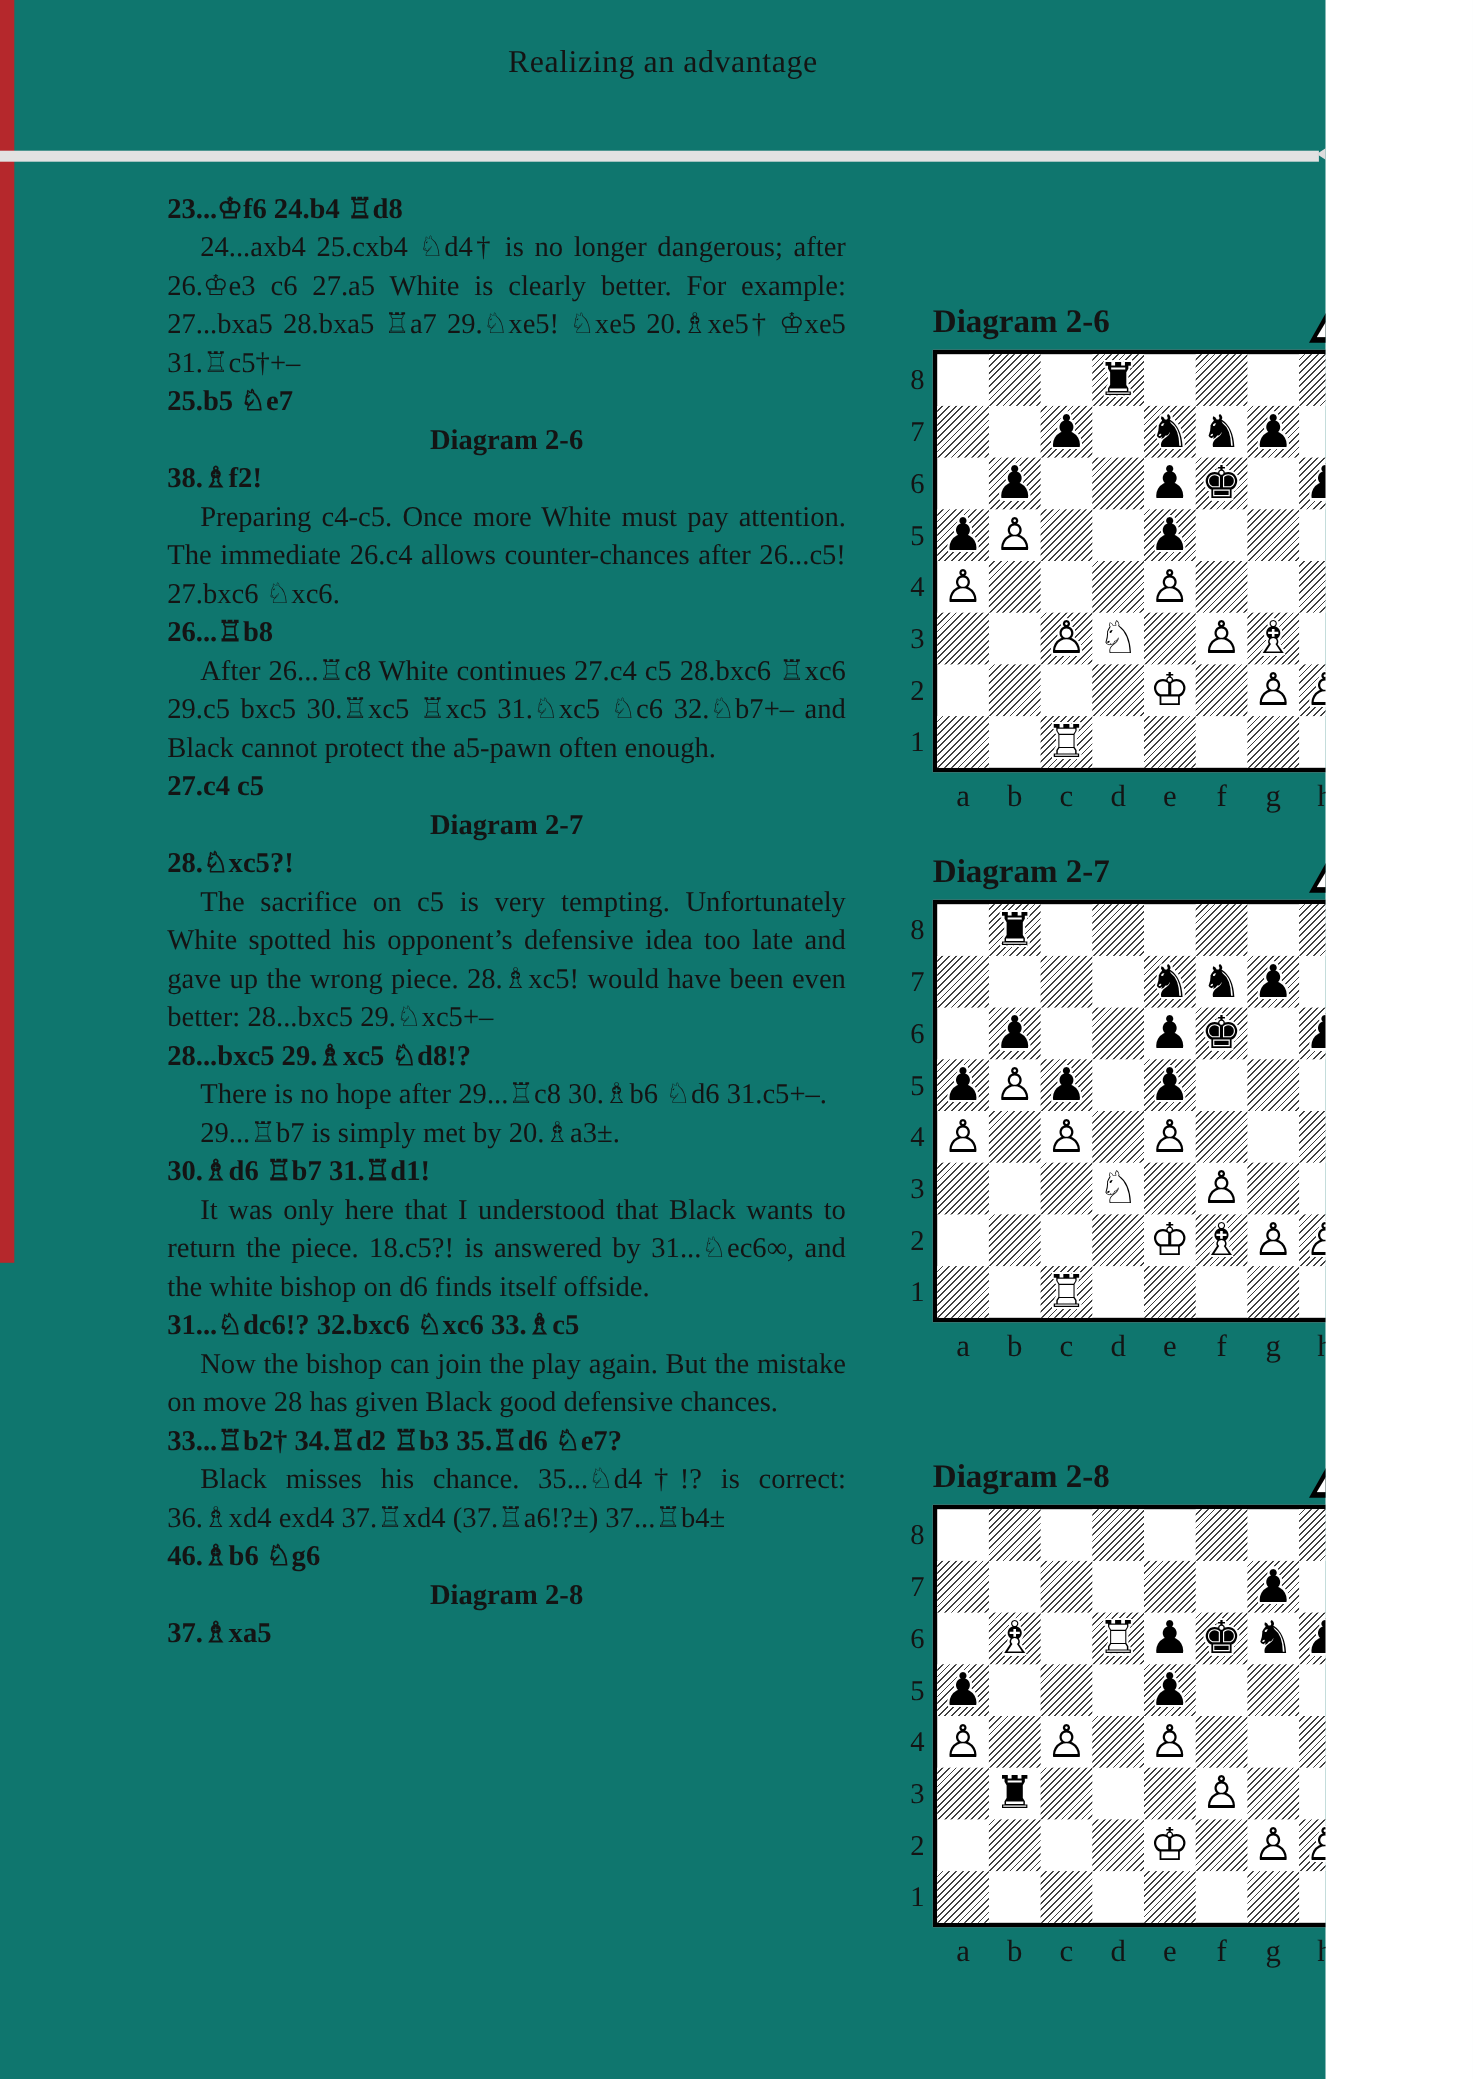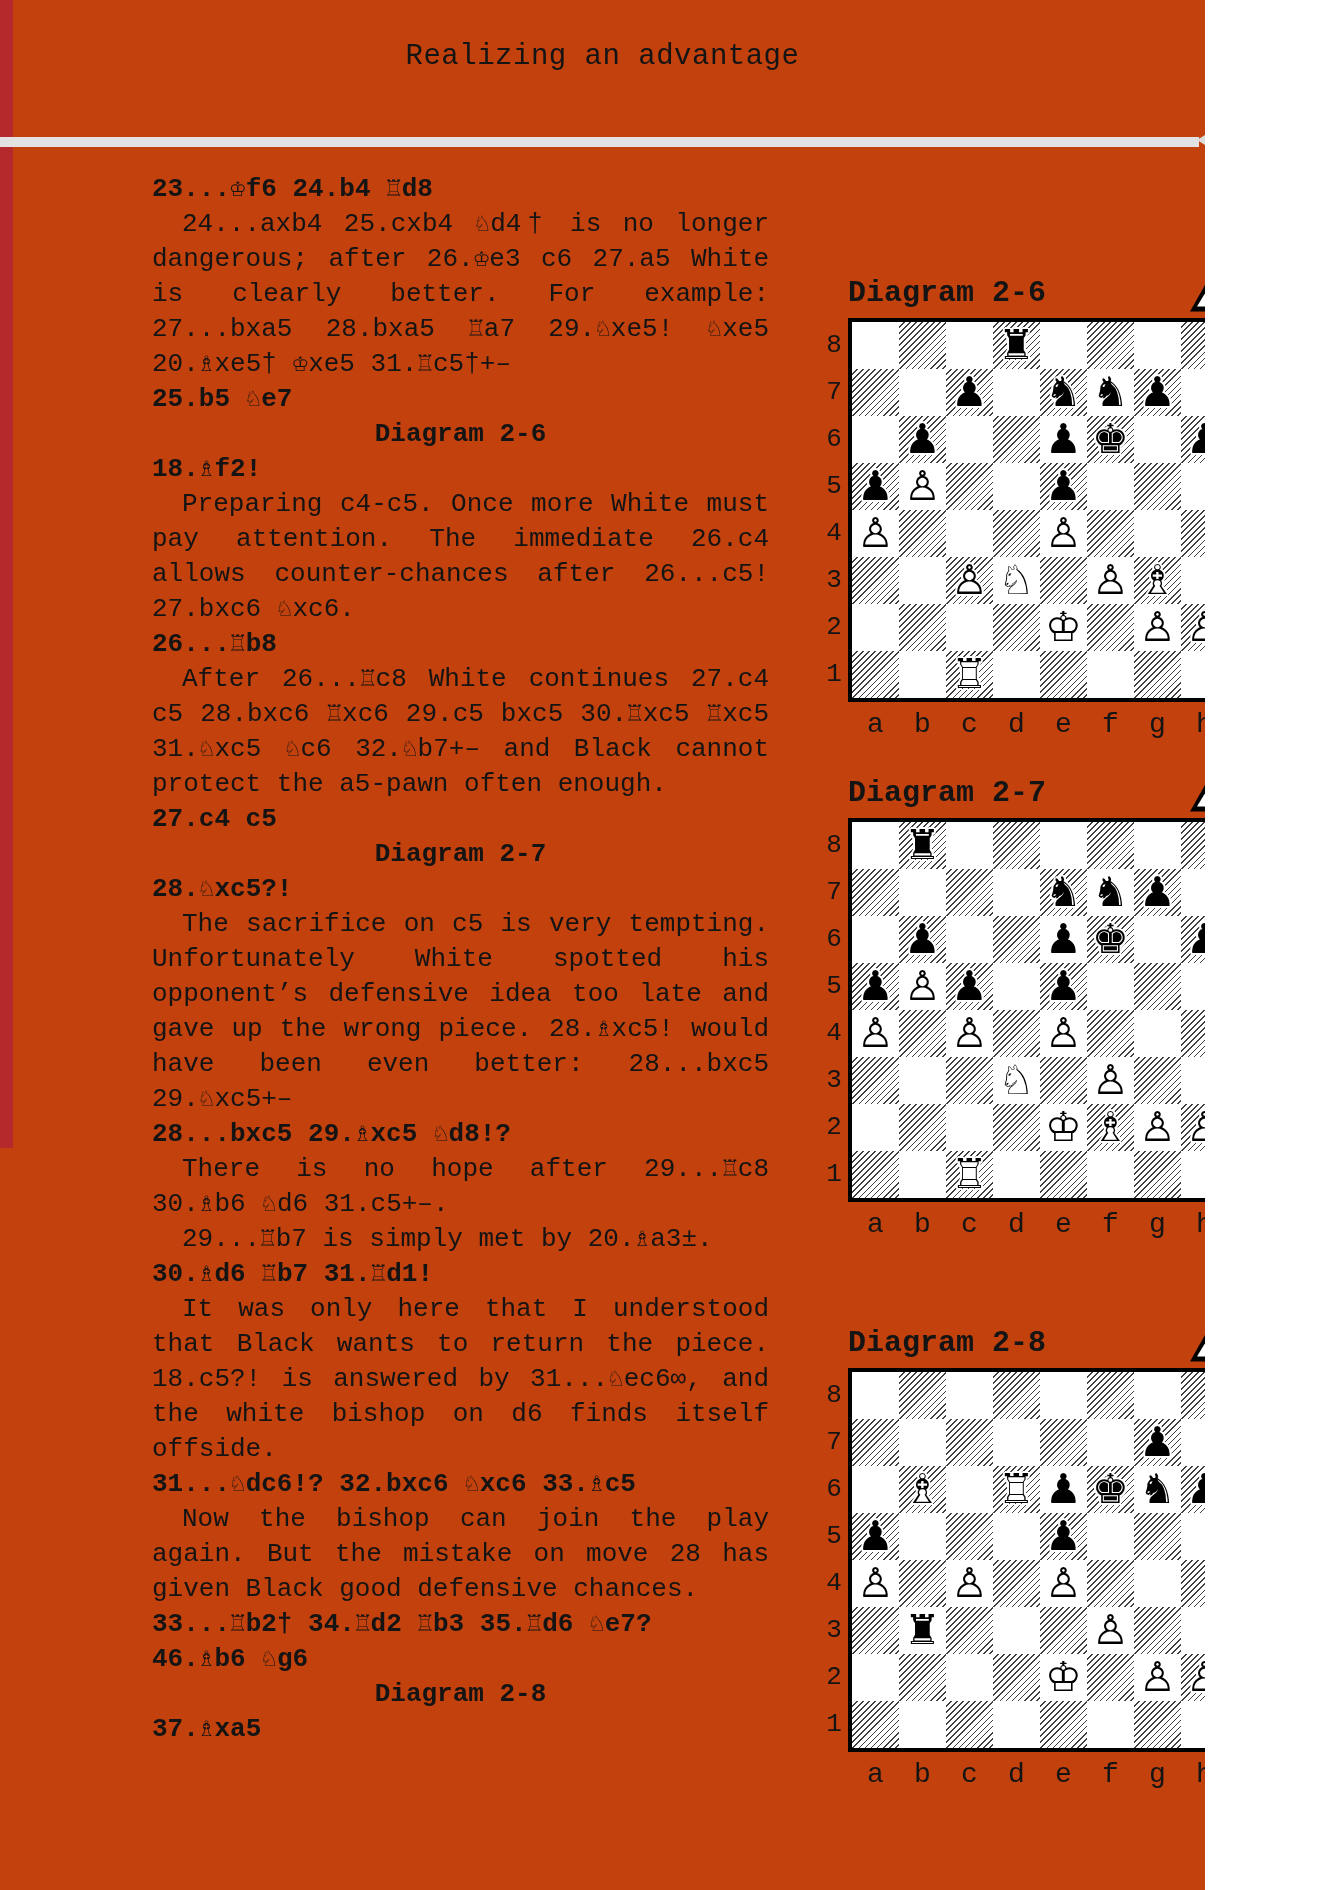--- a/index.html
+++ b/index.html
@@ -1,17 +1,17 @@
 <!DOCTYPE html>
 <html><head>
 <meta charset="utf-8">
 <style>
   html,body{margin:0;padding:0;background:#fff}
-  .page{position:relative;width:1205px;height:1890px;background:#c2410c;overflow:hidden;
-        font-family:Liberation Mono, monospace;color:#141414}
+  .page{position:relative;width:1205px;height:1890px;background:#0f766e;overflow:hidden;
+        font-family:Liberation Serif, serif;color:#141414}
 
   .red-tab{position:absolute;left:0;top:0;width:13px;height:1148px;background:#b5282c}
 
   .header{position:absolute;top:40px;left:0;width:100%;text-align:center;font-size:29px;letter-spacing:.5px}
 
   .rule{position:absolute;top:137px;left:0;width:1199px;height:10px;background:#e2e2e2}
   .rule-arrow{position:absolute;top:110px;left:1197px;width:47px;height:60px;background:#dcdcdc;
               clip-path:polygon(0 50%,100% 0,55% 50%,100% 100%)}
 
   .cs-label{position:absolute;top:56px;left:1256px;writing-mode:vertical-rl;
@@ -67,36 +67,37 @@
   <div class="rule-arrow"></div>
 
   <div class="cs-label">CHAPTER</div>
   <div class="cs-num">2</div>
 
   <div class="text-col" id="text-col">
       <p class="p-move">23...♔f6 24.b4 ♖d8</p>
       <p class="p-body">24...axb4 25.cxb4 ♘d4† is no longer dangerous; after 26.♔e3 c6 27.a5 White is clearly better. For example: 27...bxa5 28.bxa5 ♖a7 29.♘xe5! ♘xe5 20.♗xe5† ♔xe5 31.♖c5†+–</p>
       <p class="p-move">25.b5 ♘e7</p>
       <p class="p-dref">Diagram 2-6</p>
-      <p class="p-move">18.♗f2!</p>
+      <p class="p-move">38.♗f2!</p>
       <p class="p-body">Preparing c4-c5. Once more White must pay attention. The immediate 26.c4 allows counter-chances after 26...c5! 27.bxc6 ♘xc6.</p>
       <p class="p-move">26...♖b8</p>
       <p class="p-body">After 26...♖c8 White continues 27.c4 c5 28.bxc6 ♖xc6 29.c5 bxc5 30.♖xc5 ♖xc5 31.♘xc5 ♘c6 32.♘b7+– and Black cannot protect the a5-pawn often enough.</p>
       <p class="p-move">27.c4 c5</p>
       <p class="p-dref">Diagram 2-7</p>
       <p class="p-move">28.♘xc5?!</p>
       <p class="p-body">The sacrifice on c5 is very tempting. Unfortunately White spotted his opponent’s defensive idea too late and gave up the wrong piece. 28.♗xc5! would have been even better: 28...bxc5 29.♘xc5+–</p>
       <p class="p-move">28...bxc5 29.♗xc5 ♘d8!?</p>
       <p class="p-body">There is no hope after 29...♖c8 30.♗b6 ♘d6 31.c5+–.</p>
       <p class="p-body">29...♖b7 is simply met by 20.♗a3±.</p>
       <p class="p-move">30.♗d6 ♖b7 31.♖d1!</p>
       <p class="p-body">It was only here that I understood that Black wants to return the piece. 18.c5?! is answered by 31...♘ec6∞, and the white bishop on d6 finds itself offside.</p>
       <p class="p-move">31...♘dc6!? 32.bxc6 ♘xc6 33.♗c5</p>
       <p class="p-body">Now the bishop can join the play again. But the mistake on move 28 has given Black good defensive chances.</p>
       <p class="p-move">33...♖b2† 34.♖d2 ♖b3 35.♖d6 ♘e7?</p>
+      <p class="p-body">Black misses his chance. 35...♘d4†!? is correct: 36.♗xd4 exd4 37.♖xd4 (37.♖a6!?±) 37...♖b4±</p>
       <p class="p-move">46.♗b6 ♘g6</p>
       <p class="p-dref">Diagram 2-8</p>
       <p class="p-move">37.♗xa5</p>
     </div>
 
   <div class="dg" id="diagram-0">
     <div class="dg-head">
       <span class="dg-label">Diagram 2-6</span>
       <span class="tri"></span>
     </div>

